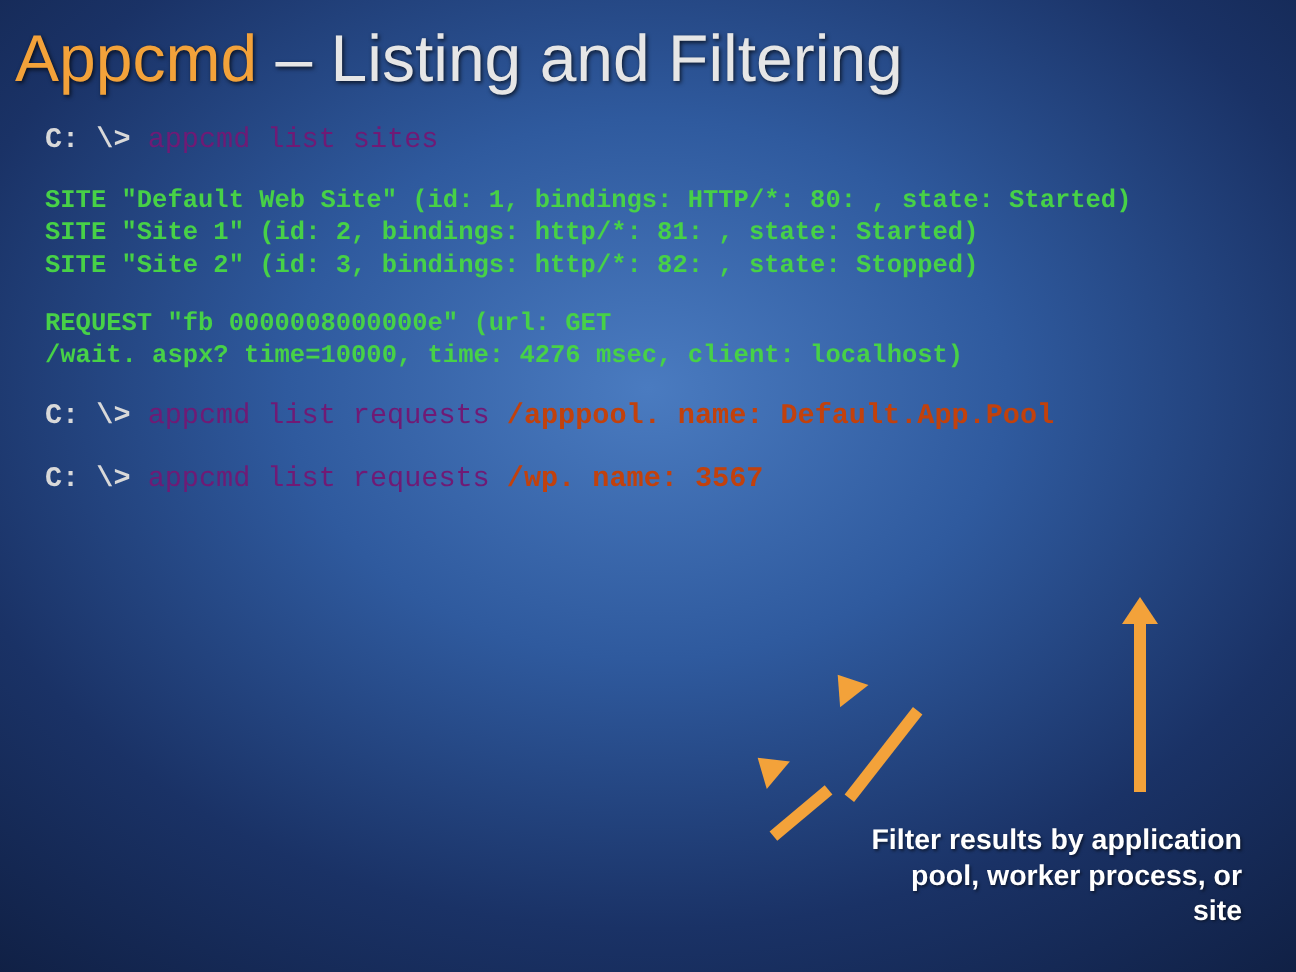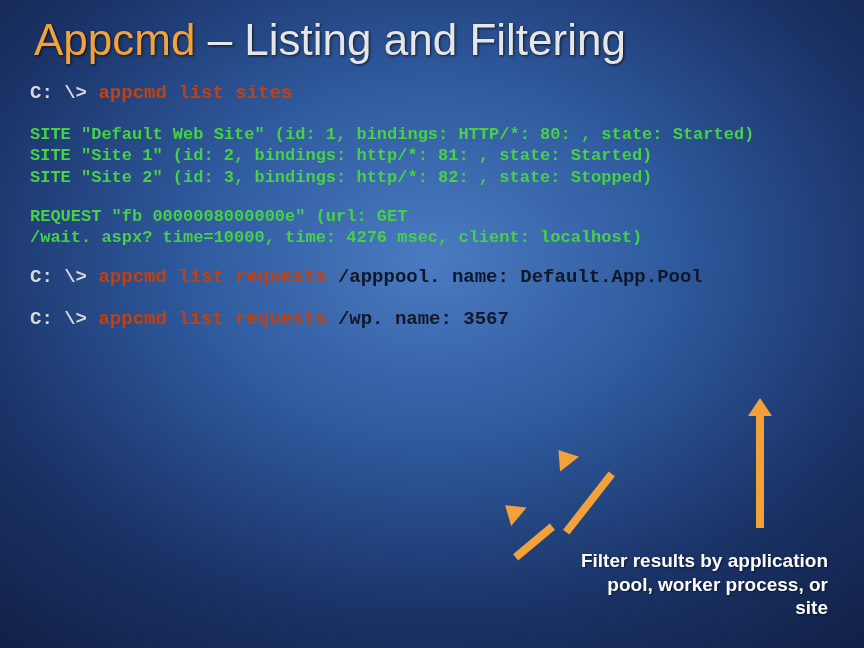--- a/index.html
+++ b/index.html
@@ -15,35 +15,34 @@
     color: #fff;
     position: relative;
   }
   .title {
     padding: 16px 10px 0 10px;
     font-size: 44px;
     font-weight: 400;
     letter-spacing: 0px;
     text-shadow: 1px 1px 3px rgba(0,0,0,0.7);
     line-height: 1.1;
-    margin-left: 24px;
   }
   .title .orange { color: #f3a23a; }
   .title .light  { color: #e6e6e6; }
   .content {
     padding: 18px 30px 0 30px;
     font-family: Consolas, Monaco, "Courier New", monospace;
     font-size: 19px;
     line-height: 1.25;
   }
   .content .block { margin-bottom: 18px; }
   .prompt { color: #d9d9d9; font-weight: bold; }
-  .cmd    { color: #c2410c; font-weight: bold; }
+  .cmd    { color: #701a75; font-weight: normal; }
   .out    { color: #47d147; font-weight: bold; font-size: 17px; }
-  .arg    { color: #0f172a; font-weight: bold; }
+  .arg    { color: #c2410c; font-weight: bold; }
   .note-box {
     position: absolute;
     bottom: 28px;
     right: 36px;
     font-family: Arial, sans-serif;
     font-size: 19px;
     font-weight: 700;
     color: #ffffff;
     text-shadow: 1px 1px 2px rgba(0,0,0,0.5);
     line-height: 1.25;

